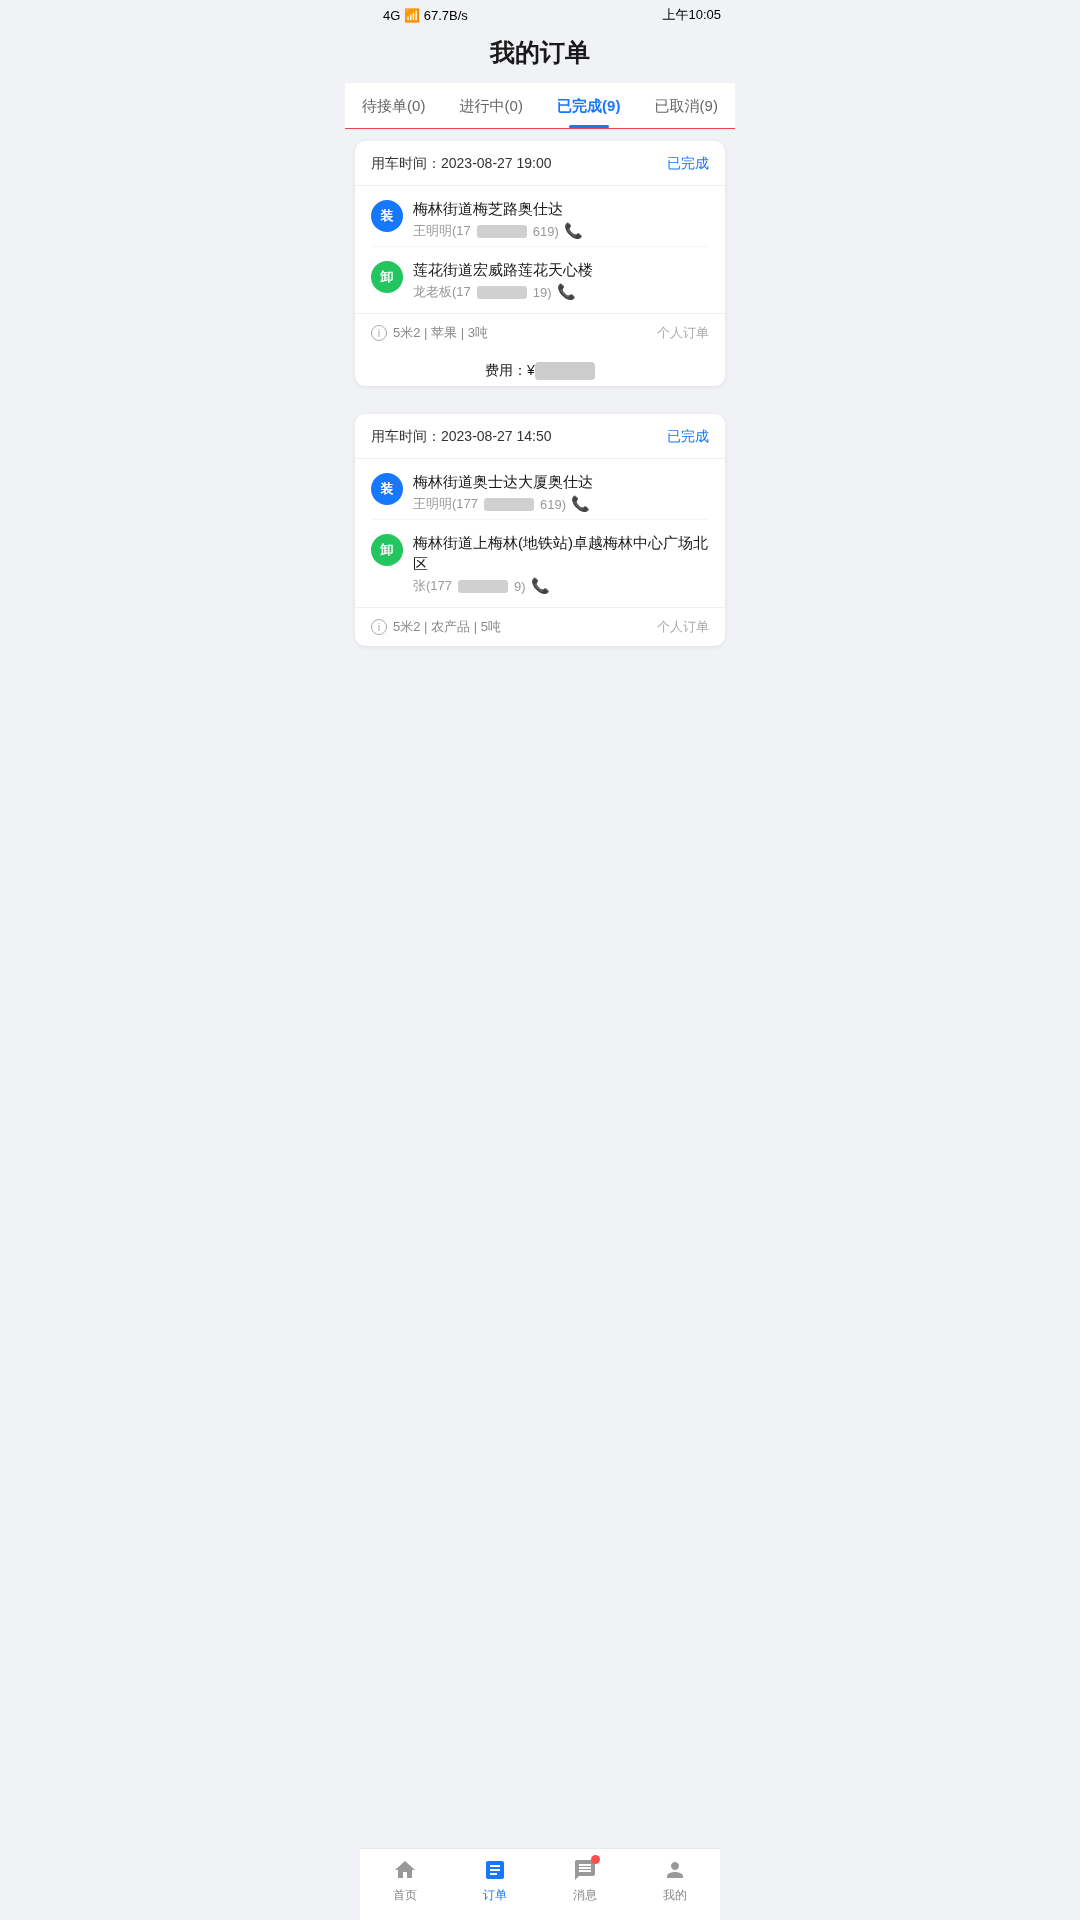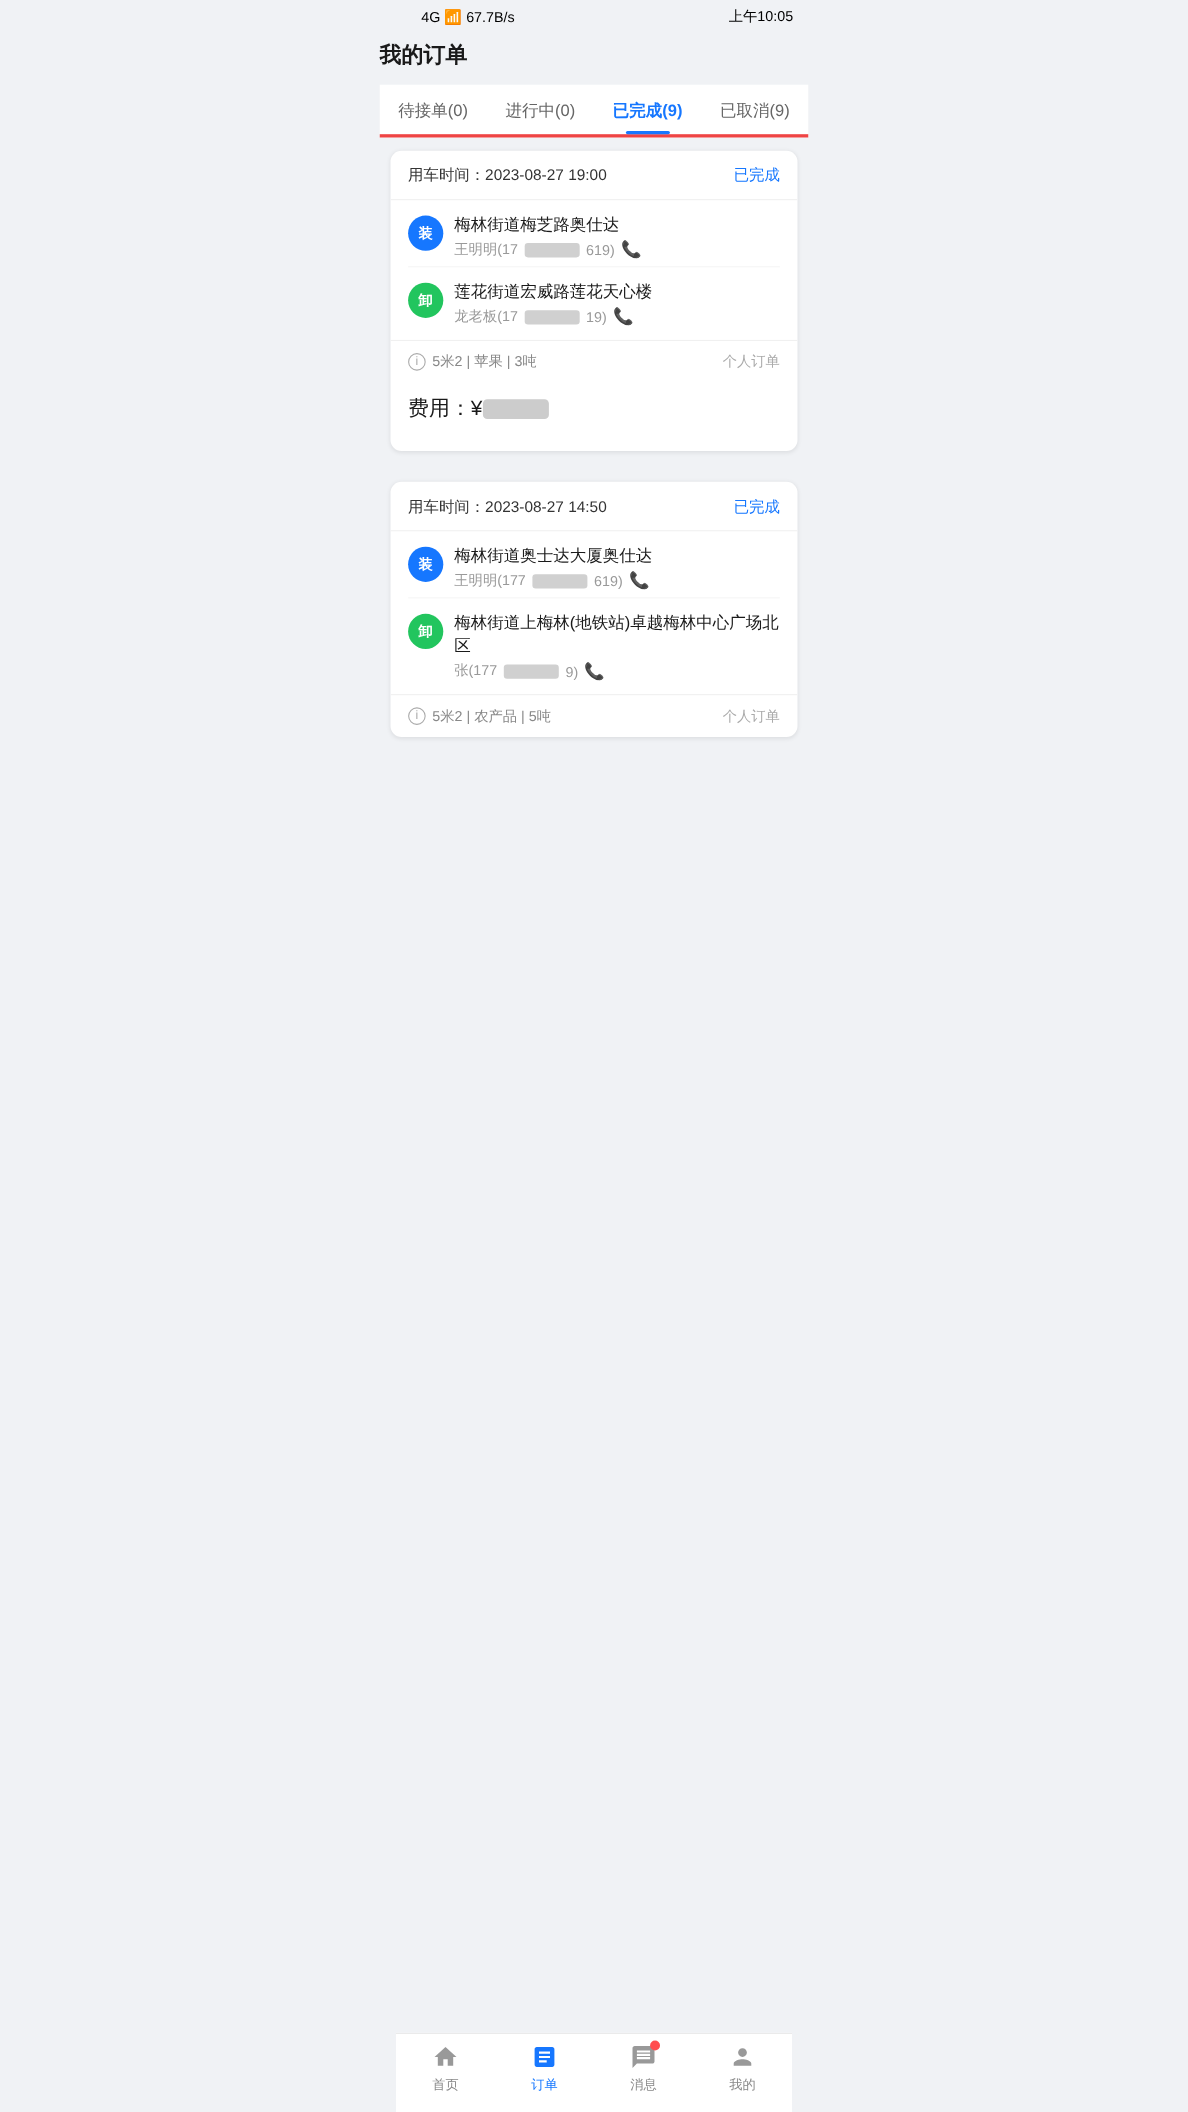--- a/index.html
+++ b/index.html
@@ -22,31 +22,32 @@
       padding: 6px 14px 4px;
       font-size: 13px;
       font-weight: 500;
     }
     .status-left { display: flex; gap: 4px; margin-left: 24px; }
     .status-right { display: flex; align-items: center; gap: 3px; font-size: 13px; }
 
     
     .header {
       background: #f0f2f5;
+      text-align: center;
       padding: 8px 0 14px;
-      font-size: 20px;
+      font-size: 25px;
       font-weight: 600;
       color: #1a1a1a;
     }
 
     
     .tabs {
       background: #fff;
       display: flex;
-      border-bottom: 3px solid #ef4444;
+      border-bottom: 1px solid #ef4444;
     }
     .tab {
       flex: 1;
       text-align: center;
       padding: 14px 4px 12px;
       font-size: 15px;
       color: #666;
       position: relative;
       cursor: pointer;
     }
@@ -174,24 +175,25 @@
       color: #aaa;
       flex-shrink: 0;
     }
     .order-type {
       font-size: 13px;
       color: #aaa;
     }
 
     
     .fee-row {
-      padding: 10px 16px 26px;
-      font-size: 19px;
+      padding: 10px 16px 6px;
+      font-size: 14px;
       color: #1a1a1a;
       font-weight: 500;
+      text-align: center;
     }
     .fee-blur {
       display: inline-block;
       background: #ccc;
       color: transparent;
       border-radius: 4px;
       min-width: 60px;
       height: 18px;
       vertical-align: middle;
       user-select: none;

